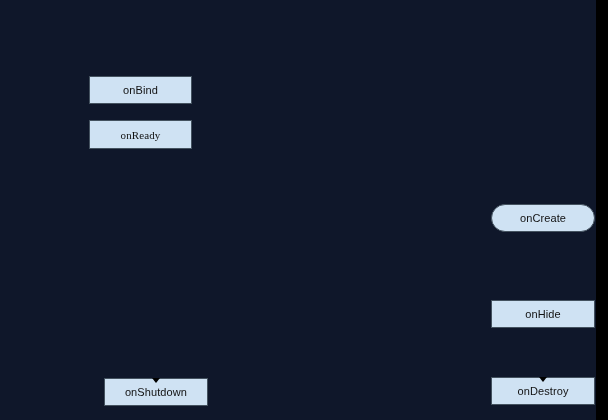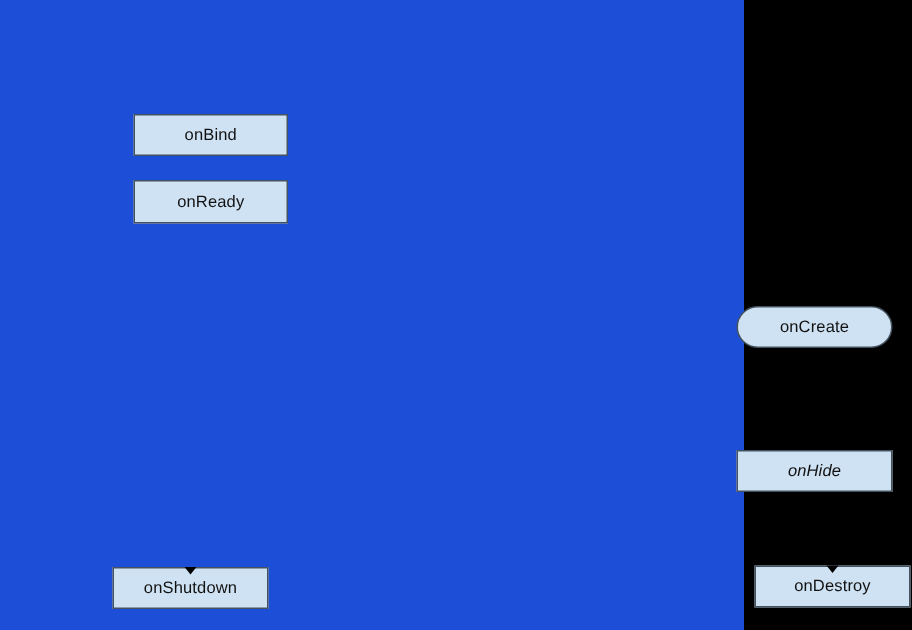--- a/index.html
+++ b/index.html
@@ -6,48 +6,48 @@
     margin: 0;
     padding: 0;
     width: 608px;
     height: 420px;
     background: #000000;
     overflow: hidden;
     font-family: "Liberation Sans", sans-serif;
   }
   .canvas {
     position: relative;
-    width: 496px;
+    width: 596px;
     height: 420px;
-    background: #1d4ed8;
+    background: #0f172a;
     text-align: center;
   }
   .node {
     position: absolute;
     width: 104px;
     height: 28px;
     background: #cfe2f3;
     border: 1px solid #44525f;
     box-sizing: border-box;
     display: flex;
     align-items: center;
     justify-content: center;
     font-size: 11px;
     color: #111111;
     letter-spacing: 0.1px;
   }
   
   .pos-onbind       { left: 89px;  top: 76px;  width: 103px; }
-  .pos-onready      { left: 89px;  top: 120px; width: 103px; height: 29px; }
+  .pos-onready      { left: 89px;  top: 120px; width: 103px; height: 29px; font-family: Liberation Serif, serif; }
   .pos-onnewsession { left: 263px; top: 162px; }
   .pos-oncreate     { left: 491px; top: 204px; border-radius: 14px; }
   .pos-onshow       { left: 491px; top: 252px; }
-  .pos-onhide       { left: 491px; top: 300px; font-style: italic; }
-  .pos-onshutdown   { left: 75px;  top: 378px; }
-  .pos-ondestroy    { left: 491px; top: 377px; margin-left: 12px; }
+  .pos-onhide       { left: 491px; top: 300px; }
+  .pos-onshutdown   { left: 104px;  top: 378px; }
+  .pos-ondestroy    { left: 491px; top: 377px; }
   
   .arrow-notch {
     position: absolute;
     top: -1px;
     left: 50%;
     transform: translateX(-50%);
     width: 0;
     height: 0;
     border-left: 4px solid transparent;
     border-right: 4px solid transparent;

